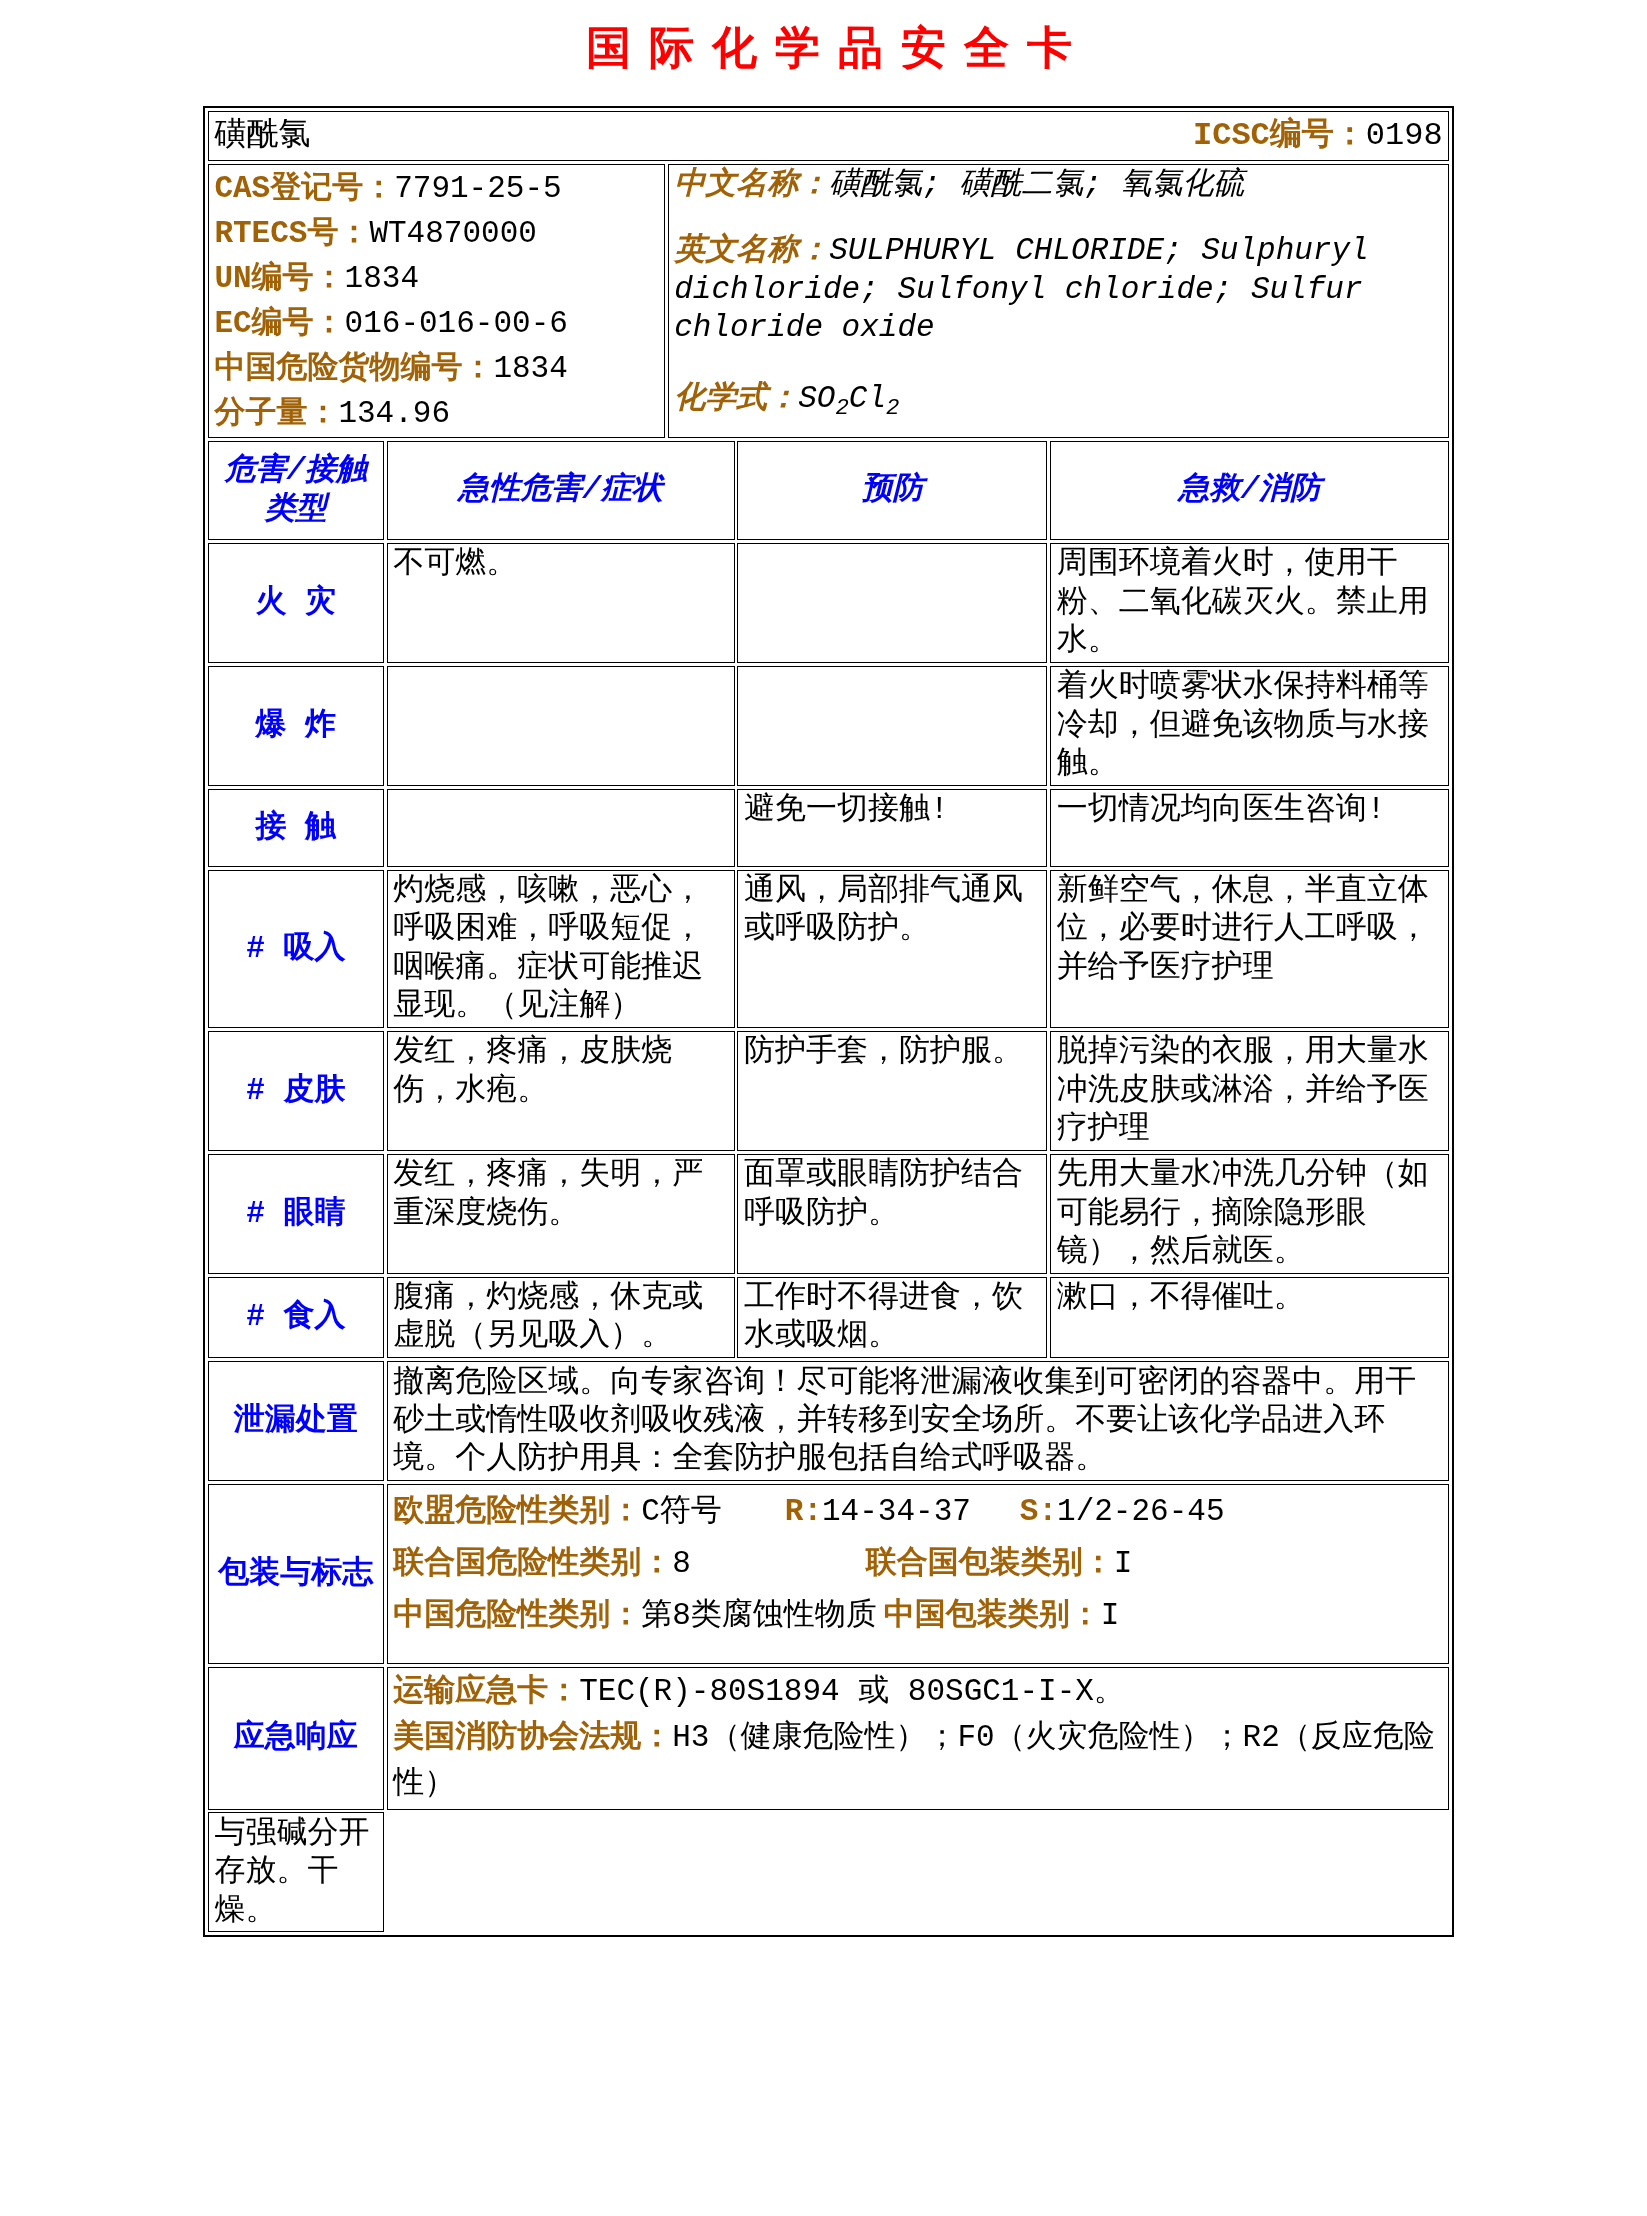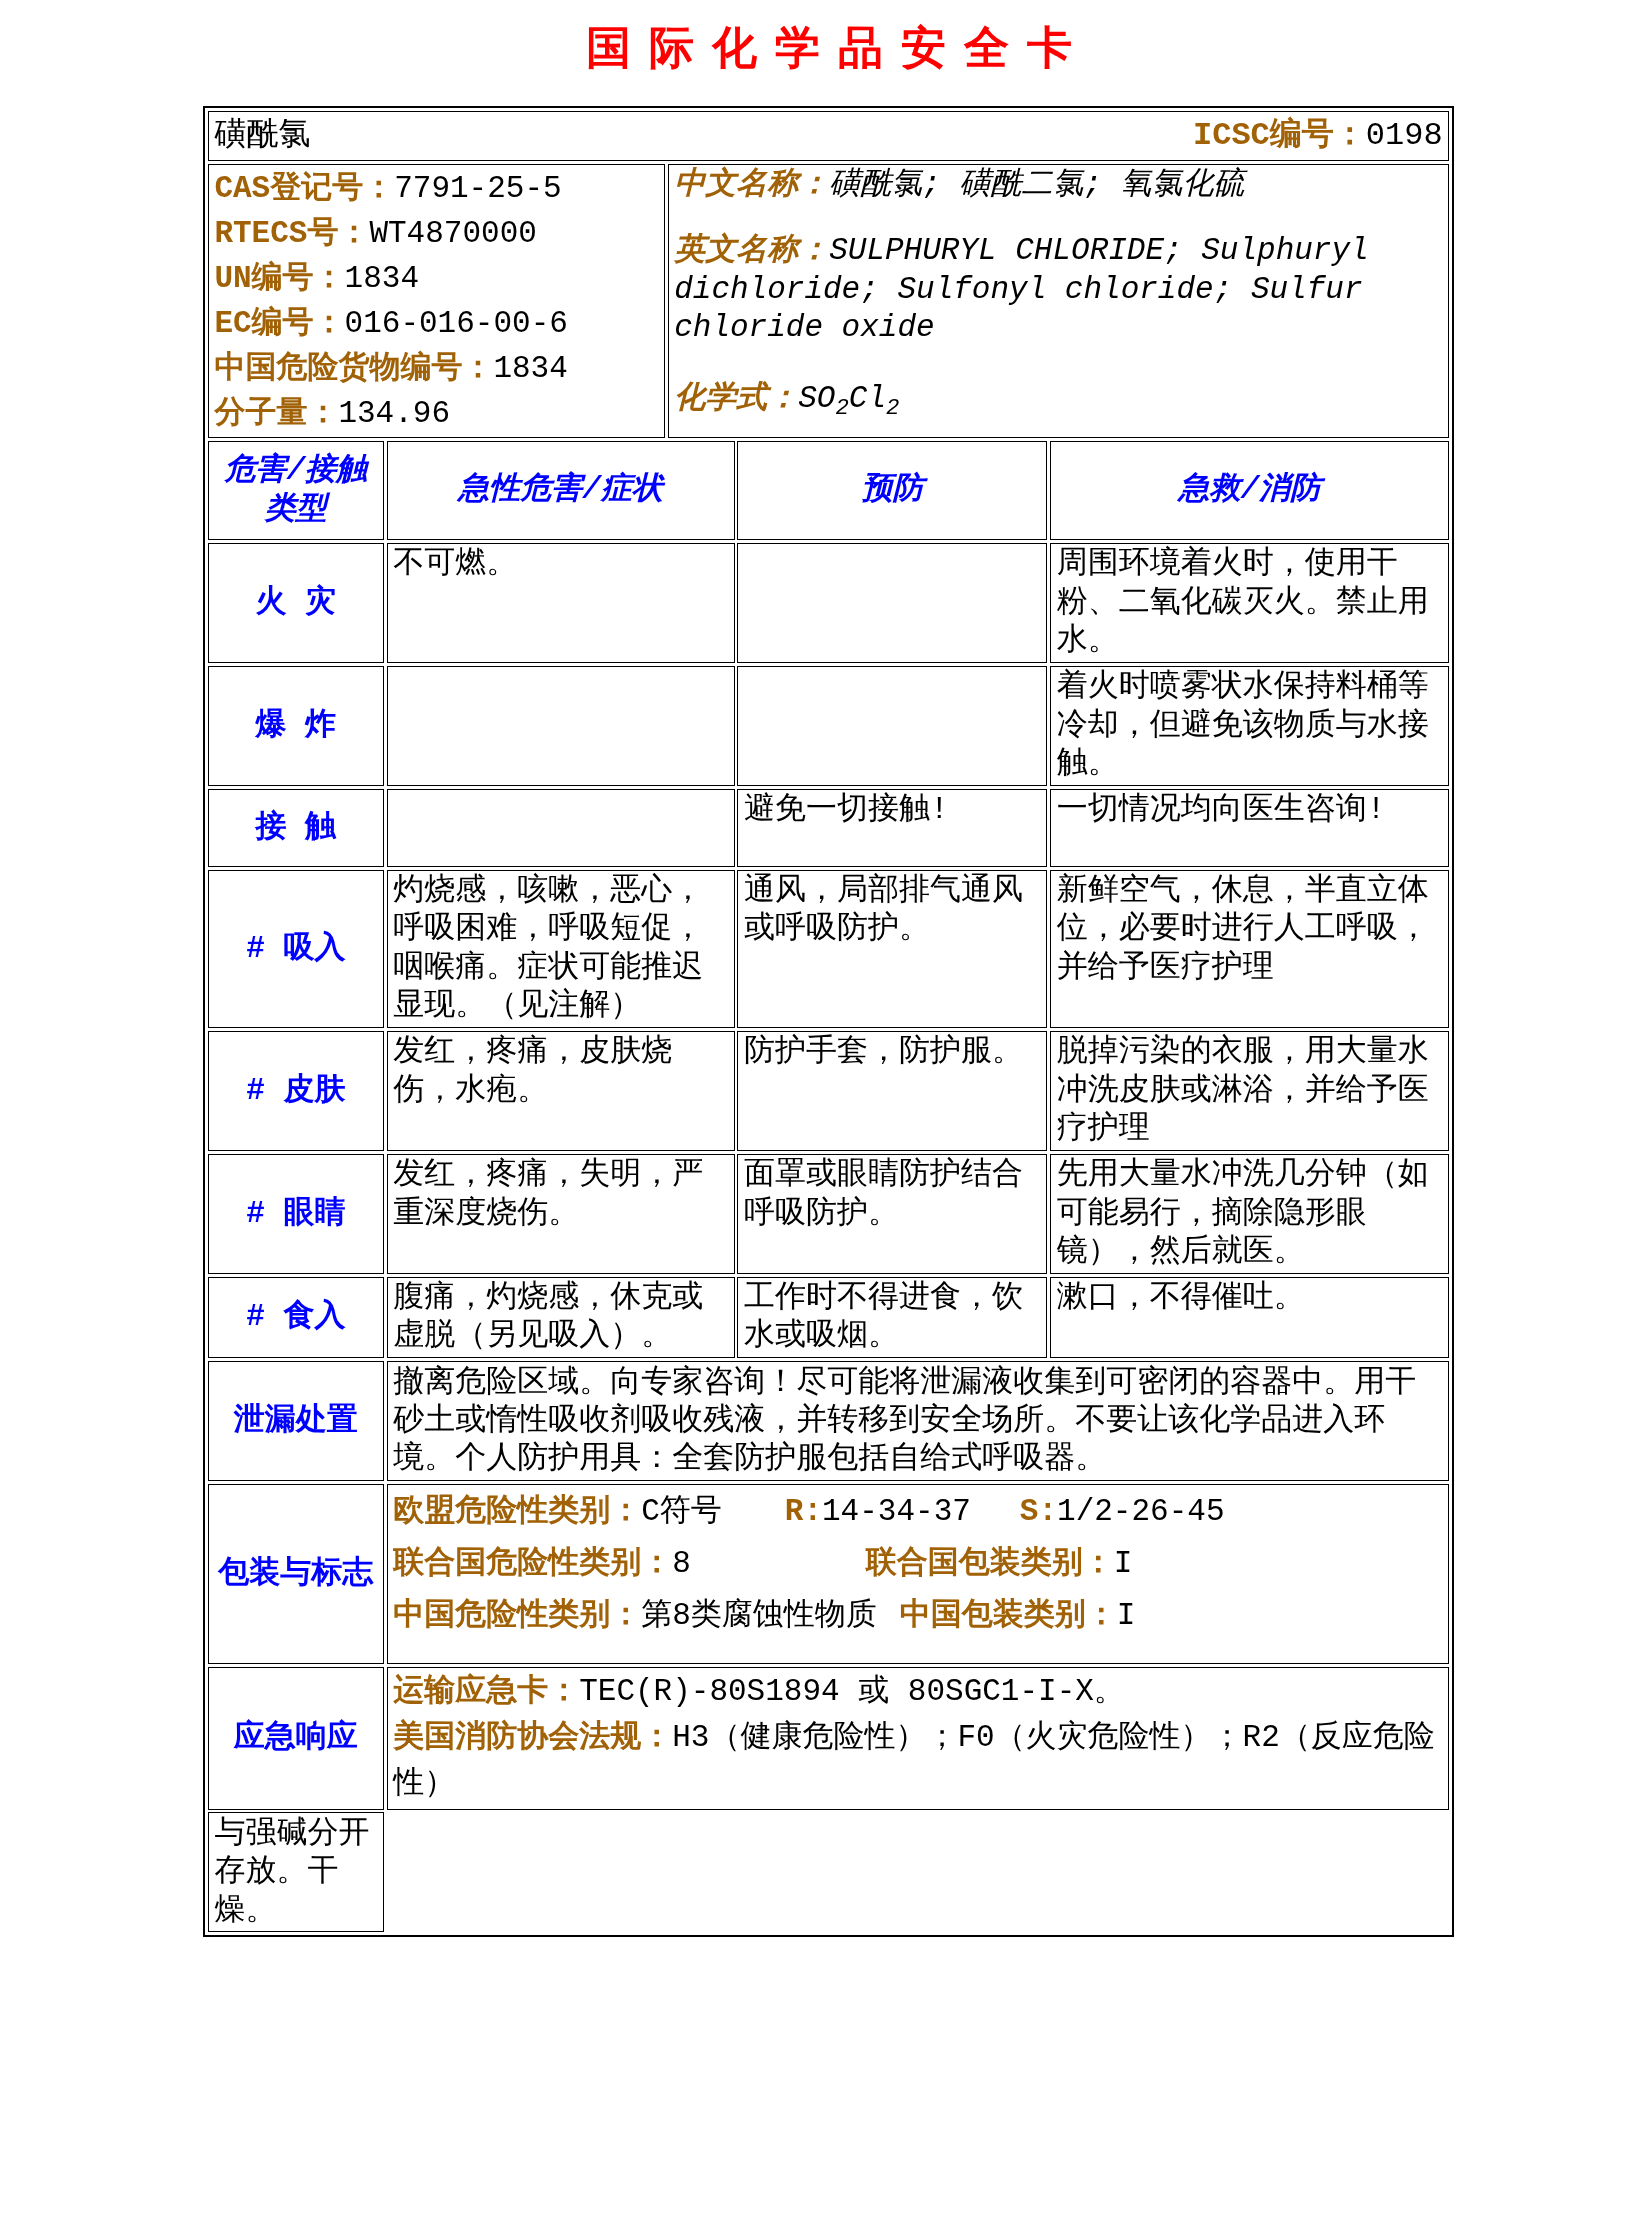--- a/index.html
+++ b/index.html
@@ -59,21 +59,21 @@
   .rh-ing{min-height:78px;}
   .rh-spill{min-height:117px;}
   .rh-pack{min-height:180px;}
   .rh-emg{min-height:120px;}
   .rh-sto{min-height:117px;}
 
   .pack-line{line-height:52px;white-space:nowrap;}
   .seg-r{margin-left:63px;}
   .seg-s{margin-left:49px;}
   .seg-unpack{margin-left:175px;}
-  .seg-cnpack{margin-left:23px;}
+  .seg-cnpack{margin-left:7px;}
   .emg-cell{line-height:46px;}
 </style>
 </head>
 <body>
 
 <div class="doc-title">国际化学品安全卡</div>
 
 <div class="card">
 
   <div class="row title-row">

